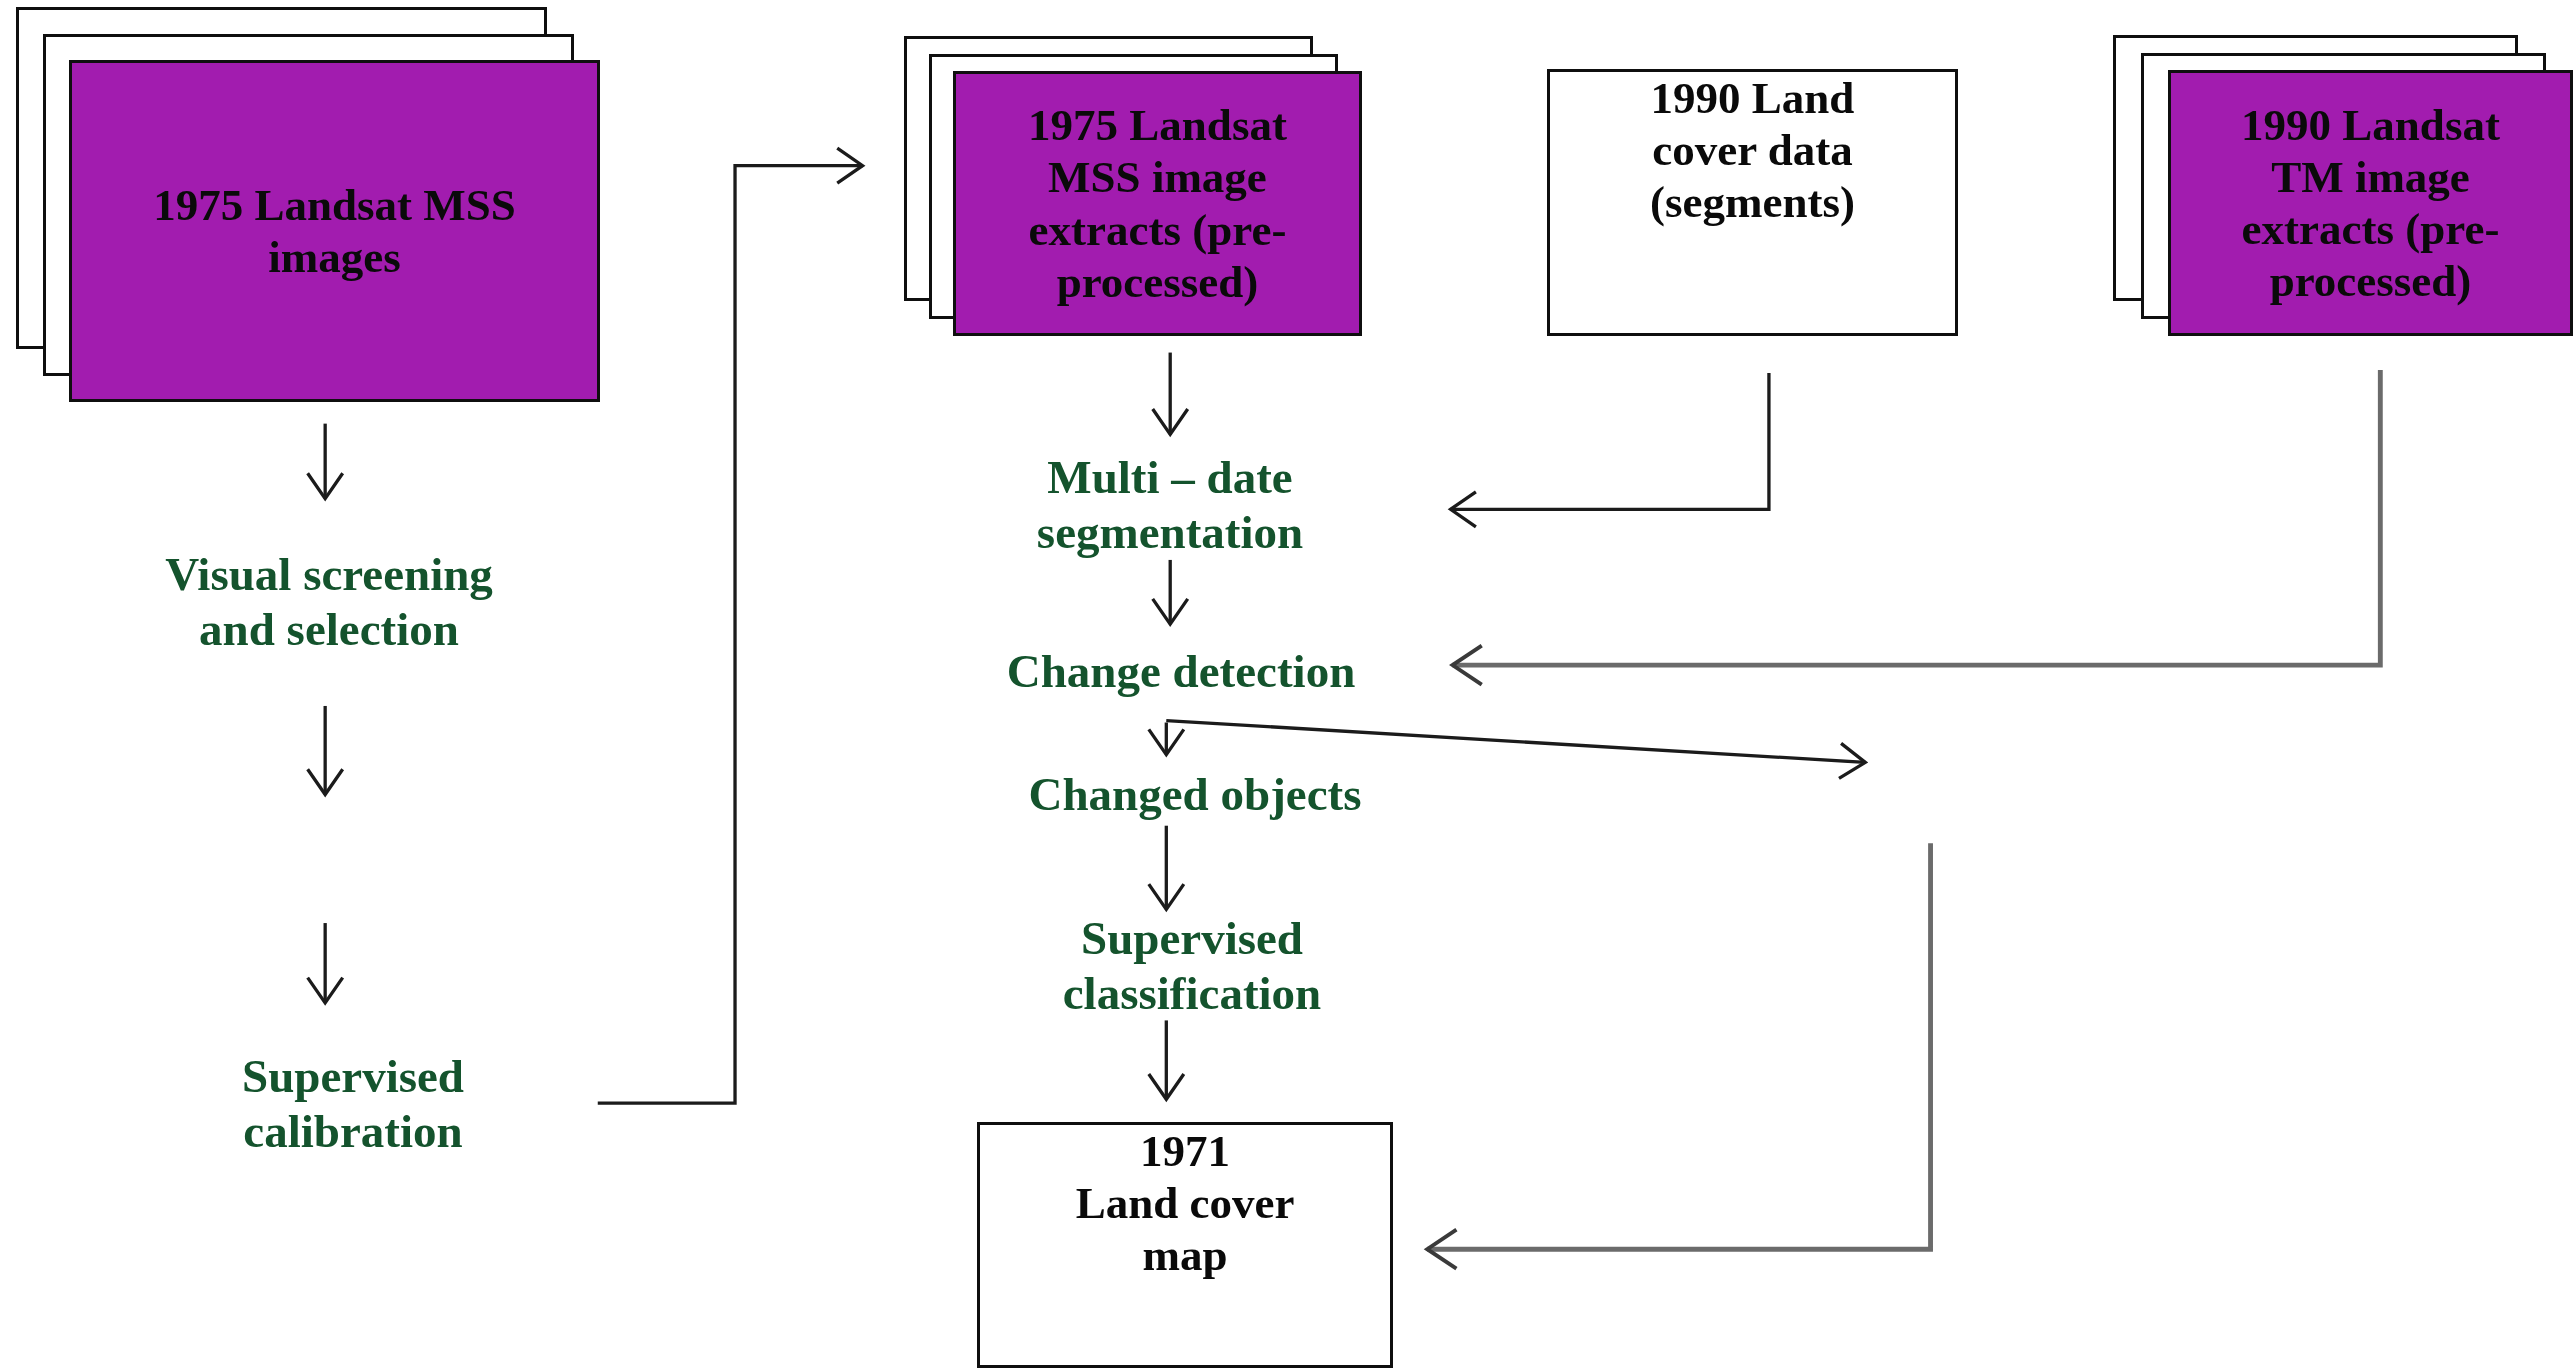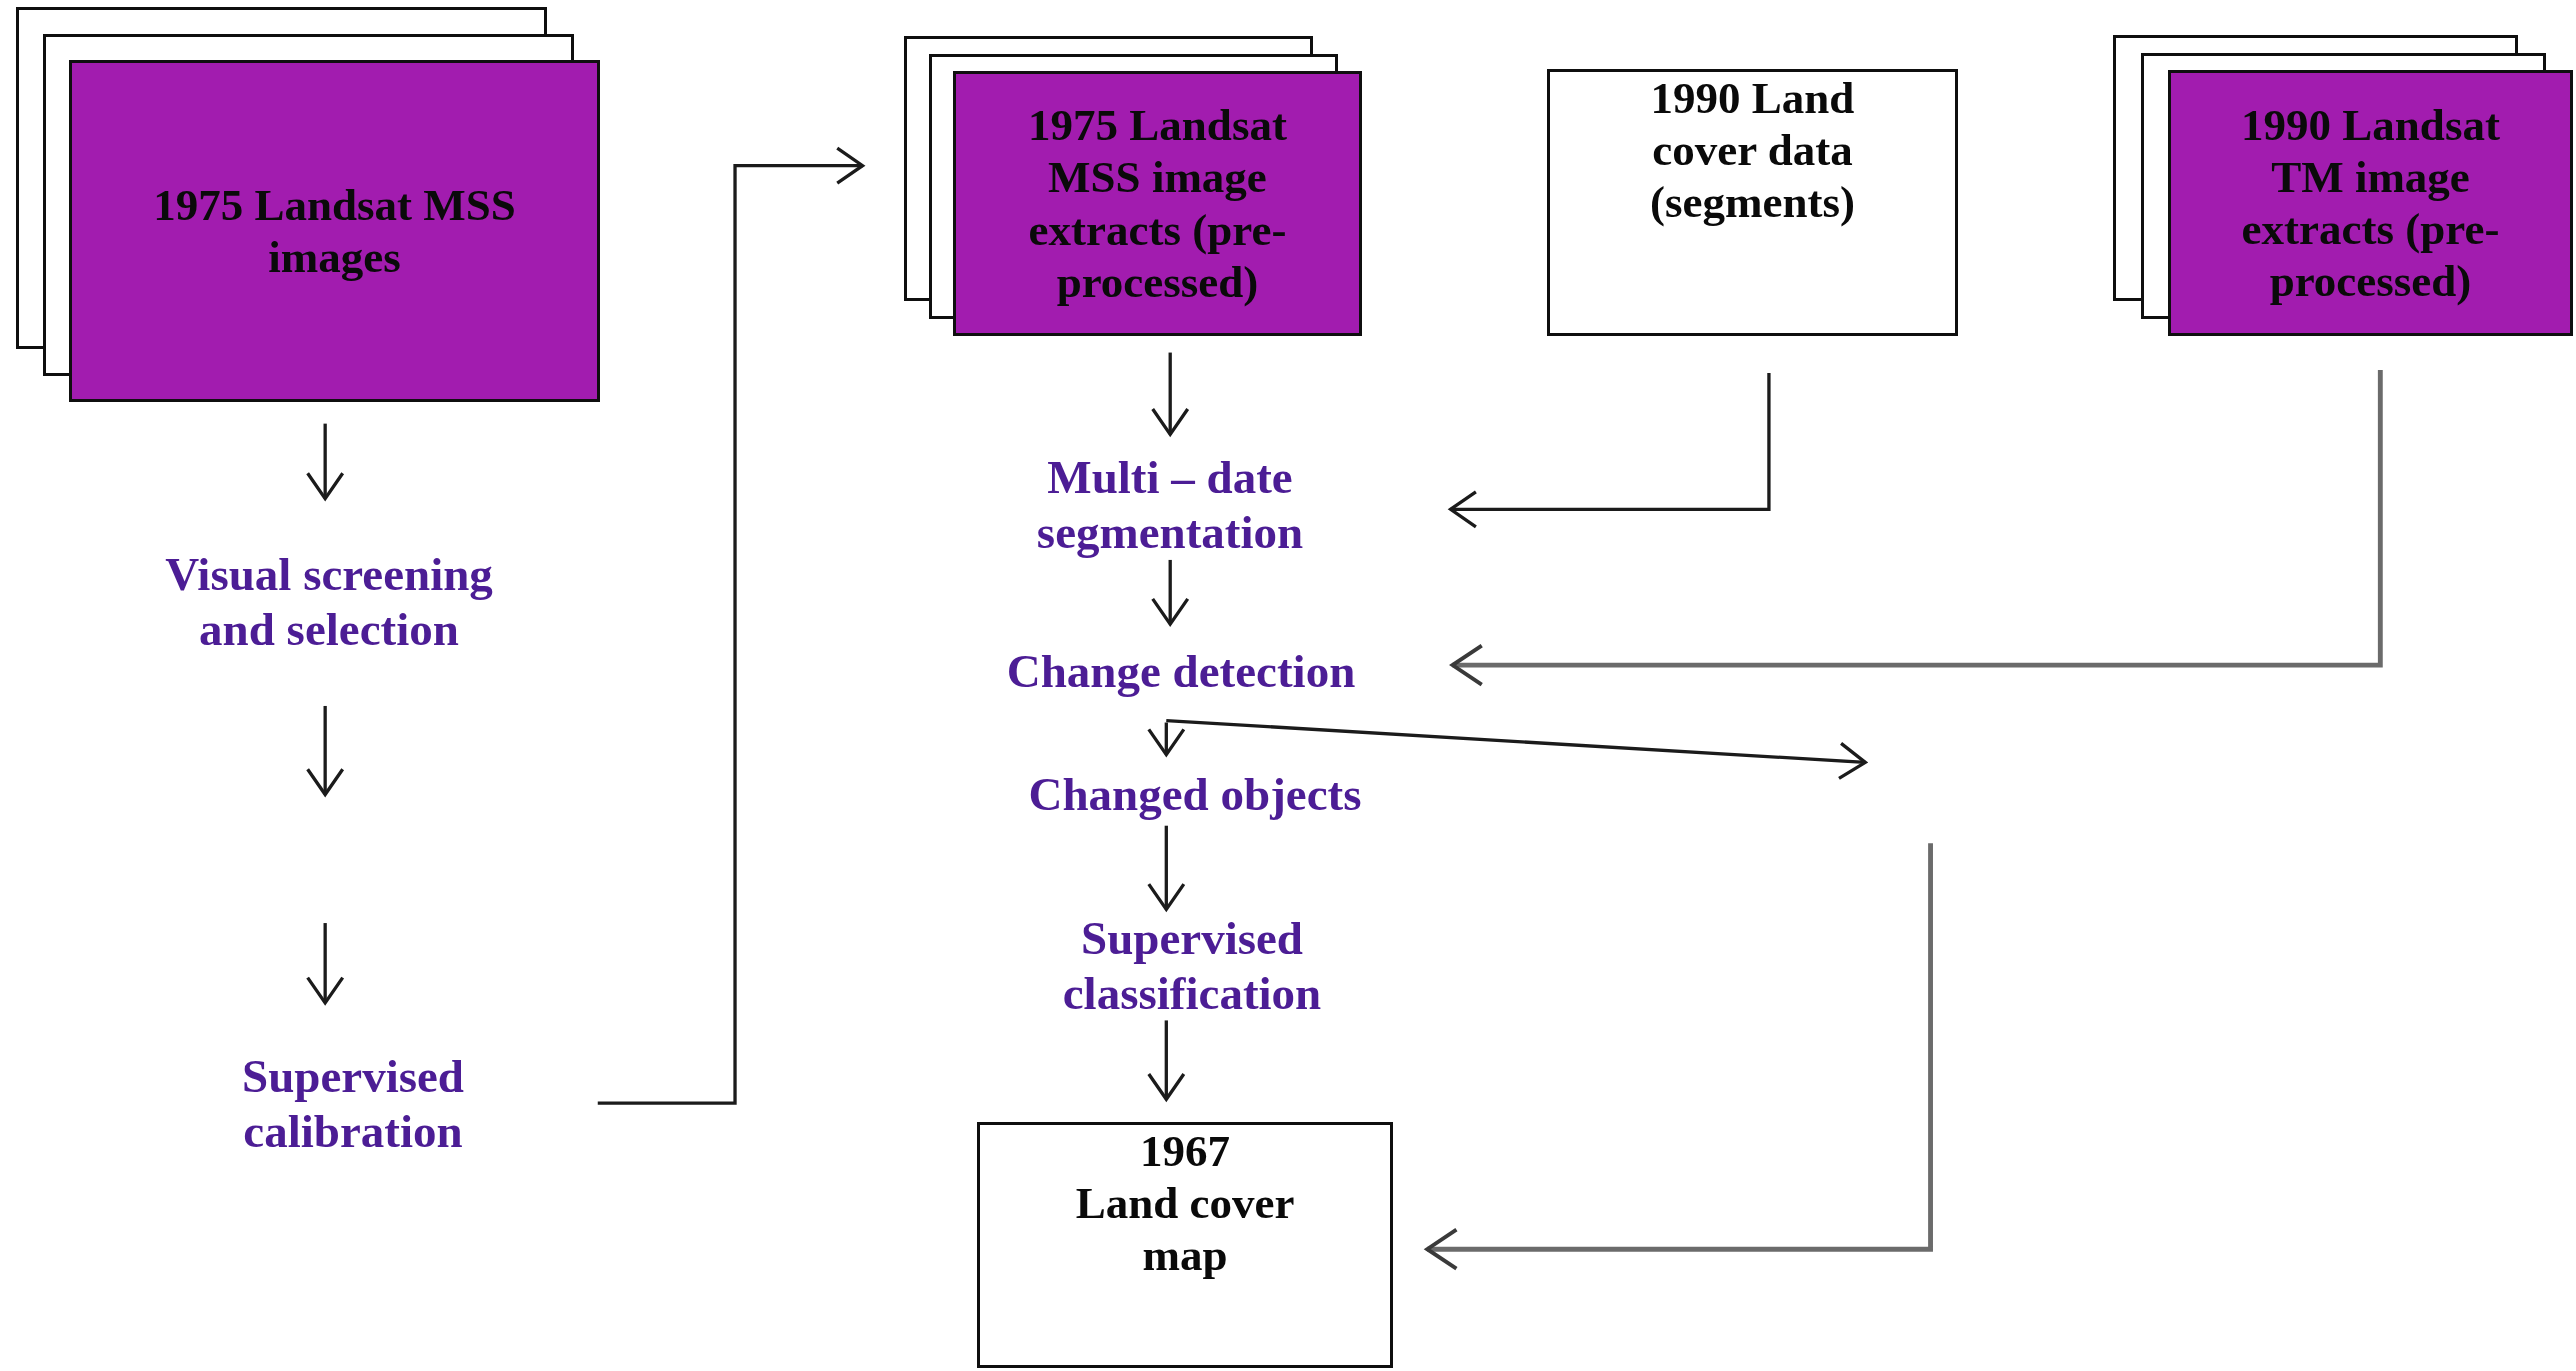--- a/index.html
+++ b/index.html
@@ -74,21 +74,21 @@
     white-space: pre-line;
   }
 
   
   .flow-label {
     position: absolute;
     transform: translate(-50%, -50%);
     font-weight: bold;
     font-size: 47px;
     line-height: 1.16;
-    color: #4c1d95;
+    color: #14532d;
     text-align: center;
     white-space: pre-line;
   }
   #label-visual-screening   { left: 329px;  top: 602px;  }
   #label-co-registration    { left: 329px;  top: 863px;  }
   #label-radiometric        { left: 353px;  top: 1104px; }
   #label-multi-date         { left: 1170px; top: 505px;  }
   #label-change-detection   { left: 1181px; top: 671px;  }
   #label-changed-objects    { left: 1195px; top: 794px;  }
   #label-unchanged-objects  { left: 1902px; top: 804px;  }
@@ -155,21 +155,21 @@
     </div>
   </div>
 
   <div class="plain-box" id="box-land-cover-data">
     <div class="node-text">1990 Land
 cover data
 (segments)</div>
   </div>
 
   <div class="plain-box" id="box-land-cover-map">
-    <div class="node-text">1967
+    <div class="node-text">1971
 Land cover
 map</div>
   </div>
 
   <div class="flow-label" id="label-visual-screening">Visual screening
 and selection</div>
 
 
   <div class="flow-label" id="label-radiometric">Supervised
 calibration</div>

